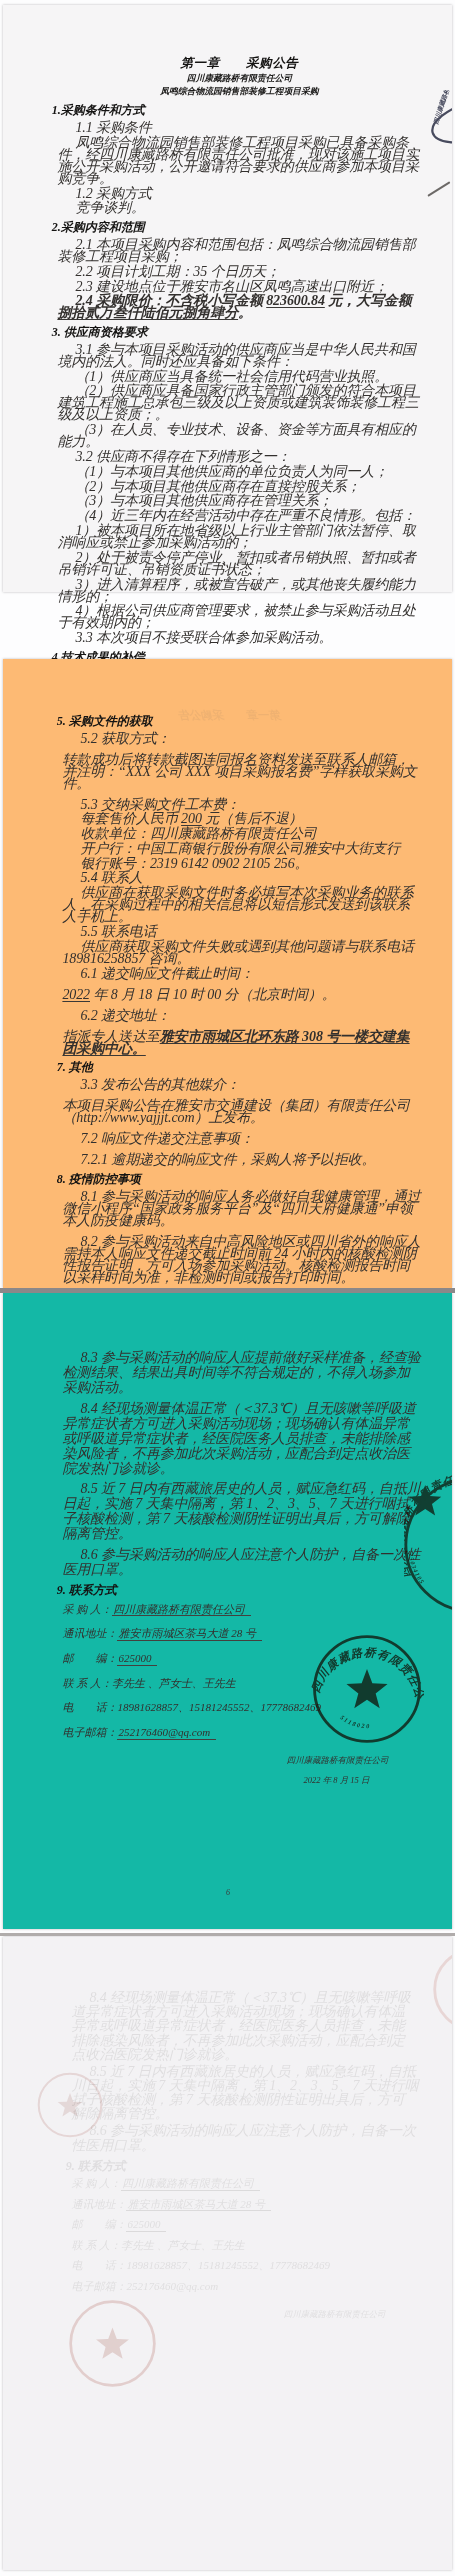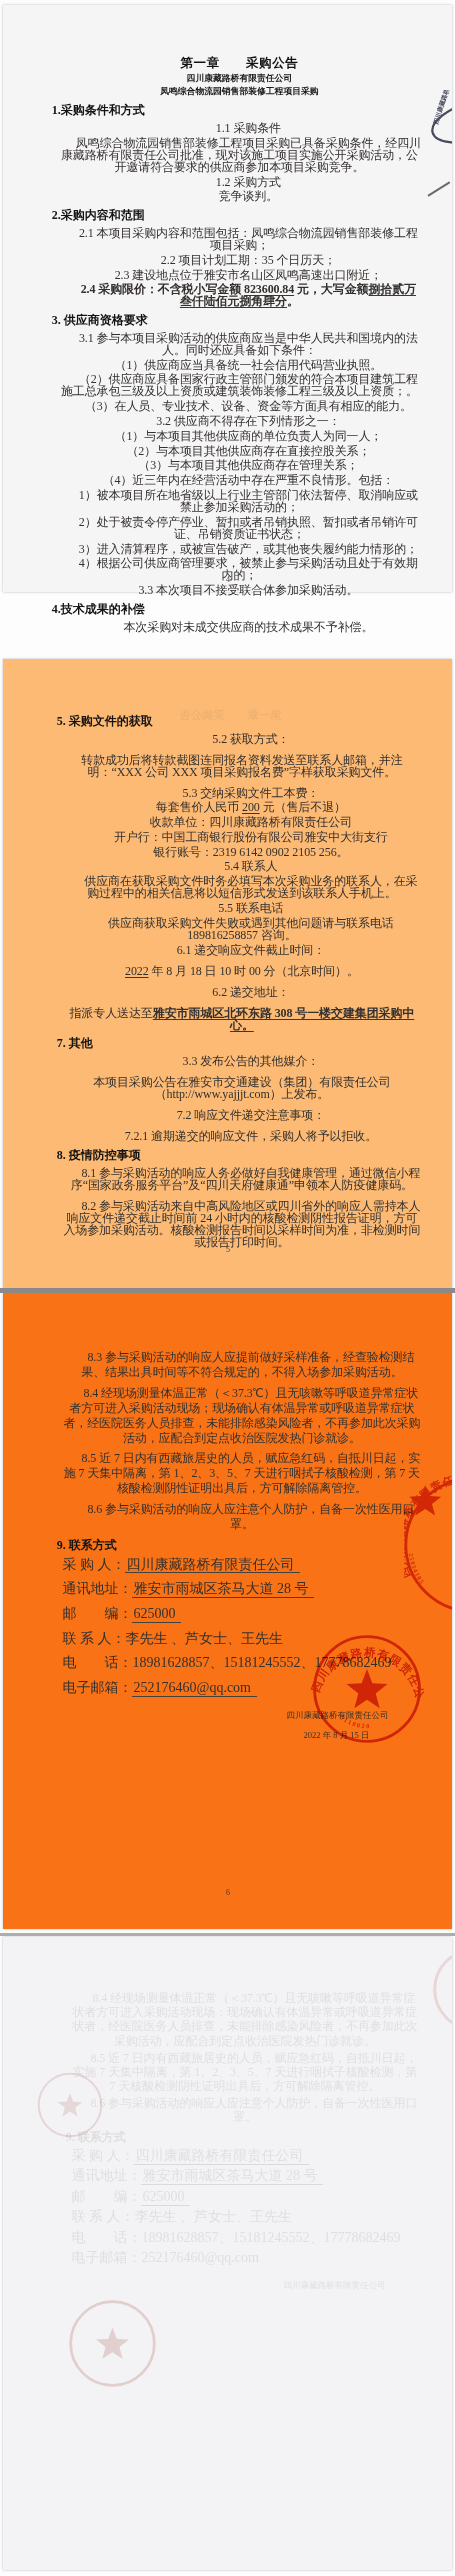--- a/index.html
+++ b/index.html
@@ -1,38 +1,38 @@
 <!DOCTYPE html>
 <html style="font-size:9px"><head>
 <meta charset="utf-8">
 <style>
   html,body{margin:0;padding:0;background:#fdfdfe;}
   .canvas{position:relative;width:455px;height:2576px;background:#fdfdfe;overflow:hidden;
-          font-family:"Liberation Serif",serif;color:#33302e;}
+          font-family:"Liberation Serif",serif;color:#33302e;font-style:italic;}
   .page{position:absolute;left:3.4px;width:449px;background:#f5f4f6;box-shadow:0 0 2.3px rgba(60,55,60,.35);}
   .p1{top:4.6px;height:587px;background:#f6f5f6;}
   .p2{top:659px;height:629px;background:#fdba74;}
-  .p3{top:1293px;height:636px;background:#f97316;}
+  .p3{top:1293px;height:636px;background:#14b8a6;}
   .p4{top:1937px;height:633px;background:#f3f2f4;}
   .strip{position:absolute;left:0;width:455px;background:#8b8889;}
   .strip.s1{top:1288px;height:4.6px;}
   .strip.s2{top:1933px;height:2.8px;background:#b0acab;}
   .content{padding:0 31px 0 54px;position:relative;}
   .p2 .content,.p3 .content{padding-left:59px;}
   h1{font-size:12.5px;font-weight:bold;text-align:center;margin:0;padding-top:50px;color:#141312;letter-spacing:0.6px;}
   .sub{font-size:8.8px;font-weight:bold;text-align:center;line-height:13px;color:#1a1918;}
   h2{font-size:12px;font-weight:bold;line-height:13.7px;margin:6.8px 0 4px -5.7px;color:#151413;}
-  p{font-size:12px;line-height:12px;margin:0 0 2.8px;letter-spacing:-0.1px;text-align:center;}
+  p{font-size:14px;line-height:12px;margin:0 0 2.8px;letter-spacing:-0.1px;}
   .p3 p{line-height:15px;margin:0 0 5.7px;}
   .fi{text-indent:18px;}
   .flush{text-indent:0;}
   .gap{margin-top:9px;}
   .b{font-weight:bold;}
   .u{text-decoration:underline;text-underline-offset:2.3px;text-decoration-color:#3a3836;}
-  .row{font-size:14px;line-height:15px;margin:0 0 9.7px;}
+  .row{font-size:11px;line-height:15px;margin:0 0 9.7px;}
   .u-val{border-bottom:0.6px solid #44403e;padding:0 5.7px 0.6px 1.1px;}
   .sig{font-size:8.5px;text-align:right;margin:15px 0 0;padding-right:33px;position:relative;z-index:2;}
   .sig.date{margin-top:8px;padding-right:52px;}
   .pagenum{position:absolute;left:0;right:0;text-align:center;font-size:8px;color:#3c3a39;}
   .p1 .pagenum{bottom:8px;}
   .p2 .pagenum{bottom:34px;}
   .p3 .pagenum{bottom:32px;}
   .seal-edge-dark{position:absolute;right:0;top:85px;width:35px;height:59px;overflow:hidden;opacity:.92;}
   .seal-edge-dark svg{position:absolute;right:-80px;top:0;}
   .pen-mark{position:absolute;right:0;top:183px;width:26px;height:2.3px;background:#4a4643;transform:rotate(-32deg);border-radius:1.1px;opacity:.8;}

